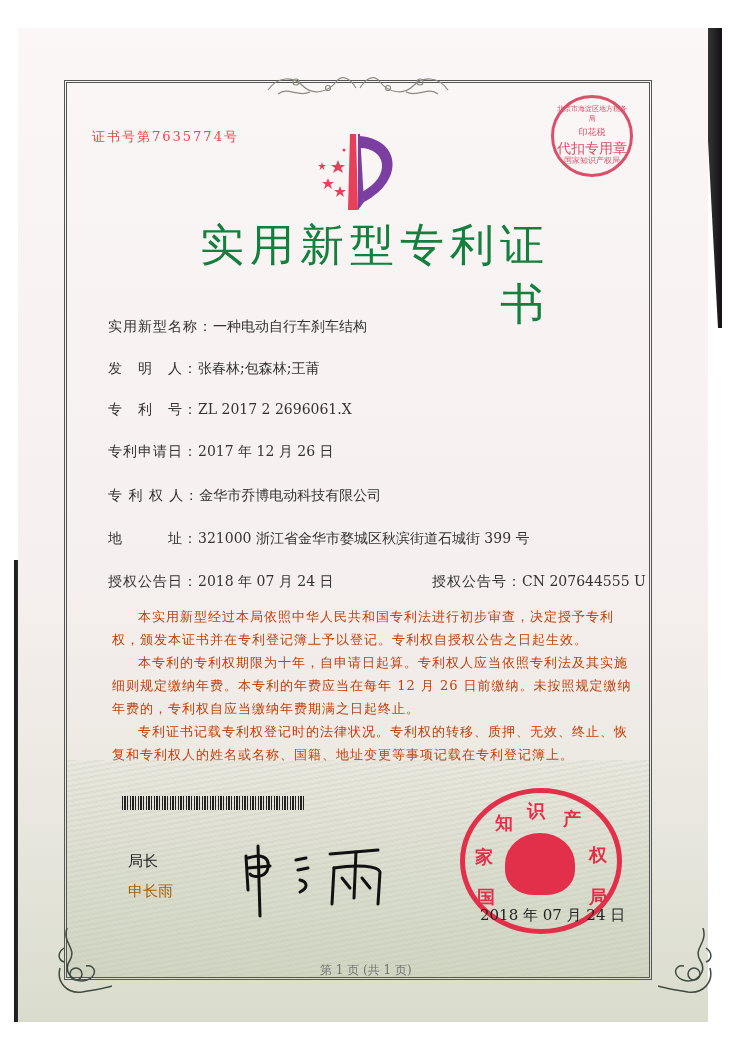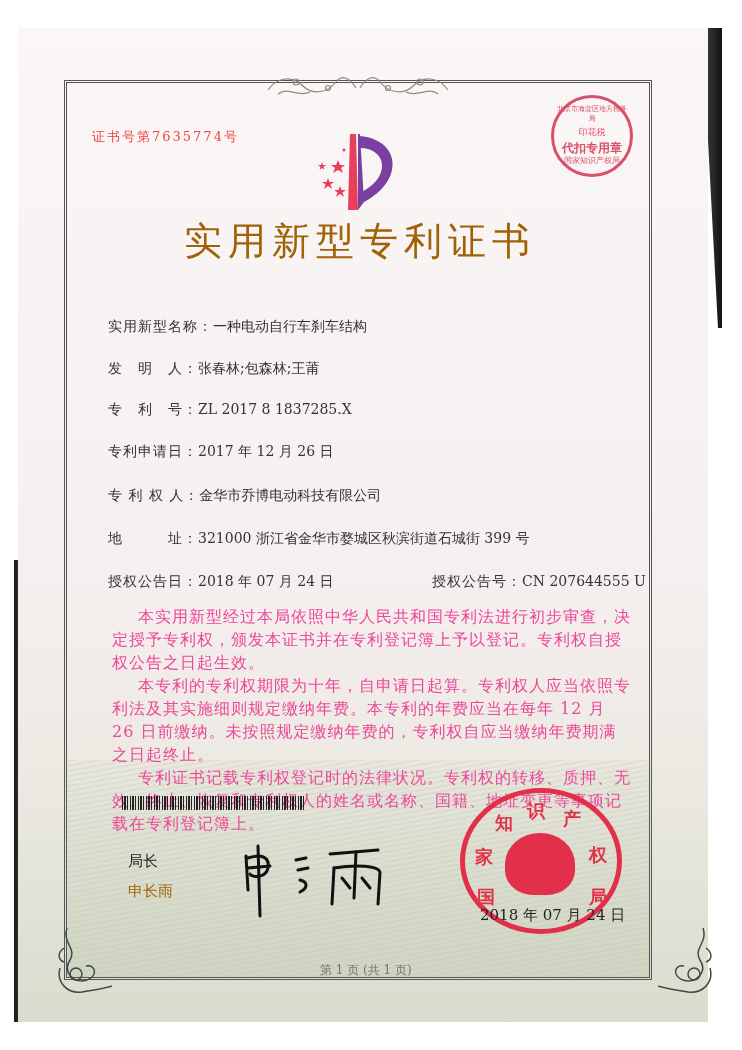--- a/index.html
+++ b/index.html
@@ -44,39 +44,39 @@
     .logo { position: absolute; left: 308px; top: 130px; width: 100px; height: 82px; }
     .seal-small {
       position: absolute; left: 551px; top: 95px; width: 82px; height: 82px;
       border: 3px solid #d9506a; border-radius: 50%; box-sizing: border-box;
       color: #d9506a; font-size: 8px; text-align: center;
     }
     .seal-small .ring-text {
       position: absolute; top: 6px; left: 0; right: 0; font-size: 7px; letter-spacing: 0px;
     }
     .seal-small .c1 { position: absolute; top: 28px; left: 0; right: 0; font-size: 9px; }
-    .seal-small .c2 { position: absolute; top: 42px; left: 0; right: 0; font-size: 12px; font-weight: bold; }
+    .seal-small .c2 { position: absolute; top: 42px; left: 0; right: 0; font-size: 14px; }
     .seal-small .ring-bottom { position: absolute; bottom: 8px; left: 0; right: 0; font-size: 8px; }
     .title {
-      position: absolute; left: 170px; top: 216px; width: 380px; text-align: center;
-      font-size: 38px; letter-spacing: 6px; color: #a16207;
+      position: absolute; left: 170px; top: 216px; width: 380px; text-align: right;
+      font-size: 44px; letter-spacing: 6px; color: #15803d;
       font-family: "DejaVu Serif", serif;
     }
     .field { position: absolute; left: 108px; font-size: 14px; color: #333; white-space: nowrap; }
     .field .label { letter-spacing: 1px; }
     .field.f1 { top: 318px; text-align: center; }
     .field.f2 { top: 360px; }
     .field.f3 { top: 401px; }
     .field.f4 { top: 443px; }
     .field.f5 { top: 487px; }
     .field.f6 { top: 530px; text-align: right; }
     .field.f7 { top: 573px; }
     .field.f8 { top: 573px; left: 432px; }
     .body-text {
-      position: absolute; left: 112px; top: 605px; width: 520px; font-size: 16px; line-height: 23px; color: #ec4899;
+      position: absolute; left: 112px; top: 605px; width: 520px; font-size: 13px; line-height: 23px; color: #c2410c;
       letter-spacing: 1px;
     }
     .body-text p { margin: 0; text-indent: 26px; }
     .barcode {
       position: absolute; left: 122px; top: 796px; width: 182px; height: 14px;
       background: repeating-linear-gradient(to right, #222 0px, #222 1px, transparent 1px, transparent 2px, #222 2px, #222 4px, transparent 4px, transparent 5px, #222 5px, #222 6px, transparent 6px, transparent 8px);
     }
     .director-title {
       position: absolute; left: 128px; top: 852px; font-size: 15px; color: #222;
       font-family: "DejaVu Sans", sans-serif;
@@ -166,21 +166,21 @@
 
 <div class="title">实用新型专利证书</div>
 
 <div class="field f1">
   <span class="label">实用新型名称：</span><span>一种电动自行车刹车结构</span>
 </div>
 <div class="field f2">
   <span class="label">发　明　人：</span><span>张春林;包森林;王莆</span>
 </div>
 <div class="field f3">
-  <span class="label">专　利　号：</span><span>ZL 2017 8 1837285.X</span>
+  <span class="label">专　利　号：</span><span>ZL 2017 2 2696061.X</span>
 </div>
 <div class="field f4">
   <span class="label">专利申请日：</span><span>2017 年 12 月 26 日</span>
 </div>
 <div class="field f5">
   <span class="label">专 利 权 人：</span><span>金华市乔博电动科技有限公司</span>
 </div>
 <div class="field f6">
   <span class="label">地　　　址：</span><span>321000 浙江省金华市婺城区秋滨街道石城街 399 号</span>
 </div>

